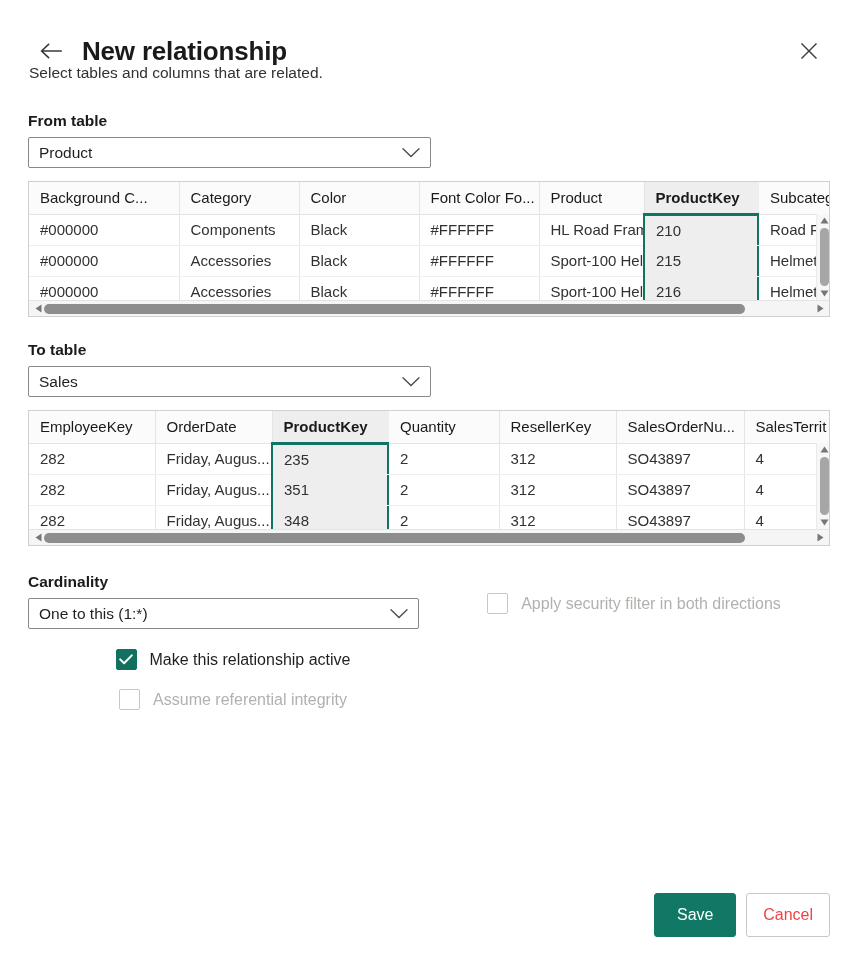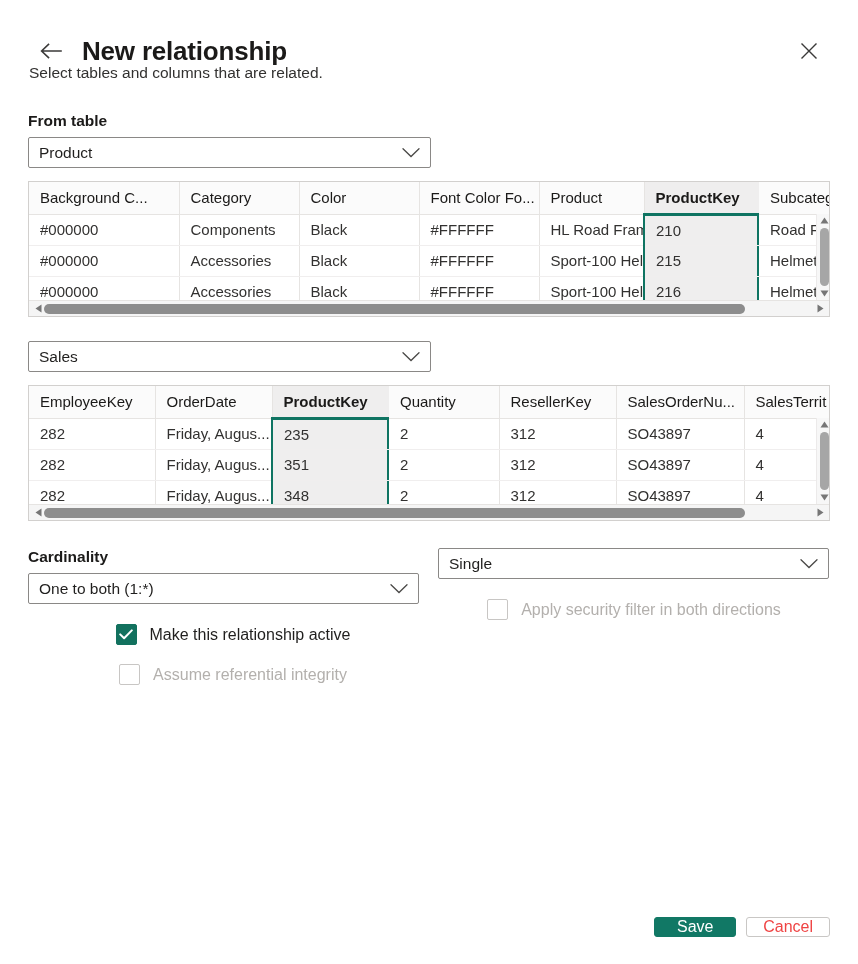--- a/index.html
+++ b/index.html
@@ -250,21 +250,21 @@
 
   
   .footer {
     position: absolute;
     right: 28px;
     bottom: 27px;
     display: flex;
     gap: 10px;
   }
   .btn {
-    height: 20px;
+    height: 44px;
     min-width: 82px;
     border-radius: 3px;
     font-size: 16px;
     display: flex; align-items: center; justify-content: center;
     cursor: pointer;
     padding: 0 16px;
     user-select: none;
     text-align: right;
   }
   .btn-primary {
@@ -388,20 +388,21 @@
         <div class="arr-r">
           <svg width="7" height="9" viewBox="0 0 7 9">
               <path d="M6.5 4.5 L0.5 0.5 L0.5 8.5 Z" fill="#767676"></path>
             </svg>
         </div>
       </div>
     </div>
   </div>
 
   <div class="to-block">
+    <div class="field-label">To table</div>
     <div class="select-box">
       <span>Sales</span>
       <span class="chev">
         <svg width="18" height="11" viewBox="0 0 18 11">
             <path d="M1 1.2 L9 9 L17 1.2" fill="none" stroke="#4a4947" stroke-width="1.3" stroke-linecap="round"></path>
           </svg>
       </span>
     </div>
 
     <div class="grid-wrap">
@@ -486,21 +487,21 @@
             </svg>
         </div>
       </div>
     </div>
   </div>
 
   <div class="options">
     <div class="opt-col-left">
       <div class="field-label">Cardinality</div>
       <div class="select-box">
-        <span>One to both (1:*)</span>
+        <span>One to this (1:*)</span>
         <span class="chev">
           <svg width="18" height="11" viewBox="0 0 18 11">
               <path d="M1 1.2 L9 9 L17 1.2" fill="none" stroke="#4a4947" stroke-width="1.3" stroke-linecap="round"></path>
             </svg>
         </span>
       </div>
       <div class="cbrow">
         <span class="cbox checked">
           <svg width="14" height="11" viewBox="0 0 14 11">
               <path d="M1.2 5.4 L5.1 9.3 L12.8 1.4" fill="none" stroke="#ffffff" stroke-width="2" stroke-linecap="round" stroke-linejoin="round"></path>
@@ -508,28 +509,20 @@
         </span>
         <span class="cblabel">Make this relationship active</span>
       </div>
       <div class="cbrow disabled checks-row2">
         <span class="cbox disabled"></span>
         <span class="cblabel disabled">Assume referential integrity</span>
       </div>
     </div>
 
     <div class="opt-col-right">
-      <div class="select-box">
-        <span>Single</span>
-        <span class="chev">
-          <svg width="18" height="11" viewBox="0 0 18 11">
-              <path d="M1 1.2 L9 9 L17 1.2" fill="none" stroke="#4a4947" stroke-width="1.3" stroke-linecap="round"></path>
-            </svg>
-        </span>
-      </div>
       <div class="cbrow disabled">
         <span class="cbox disabled"></span>
         <span class="cblabel disabled">Apply security filter in both directions</span>
       </div>
     </div>
   </div>
 
   <div class="footer">
     <div class="btn btn-primary">Save</div>
     <div class="btn btn-secondary">Cancel</div>

